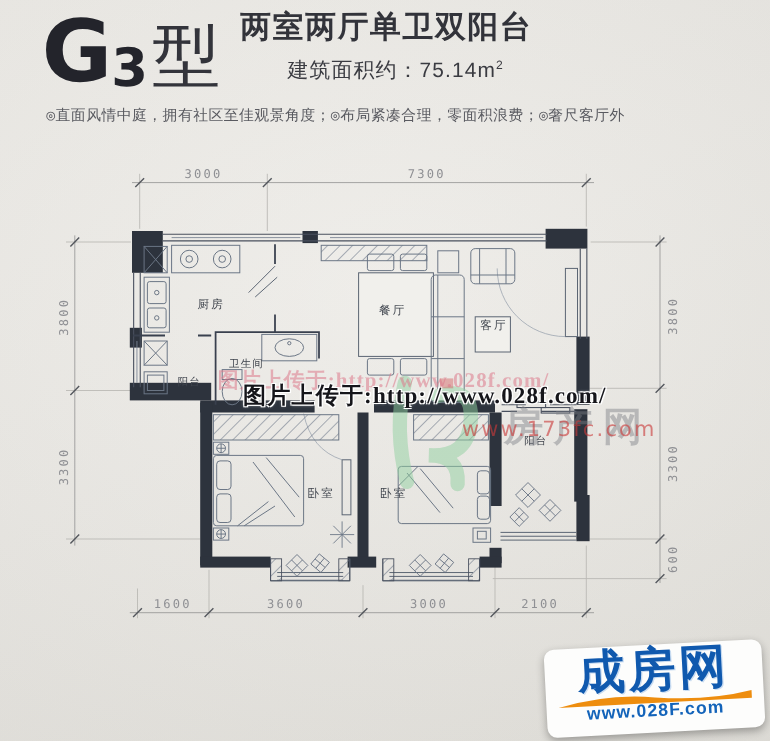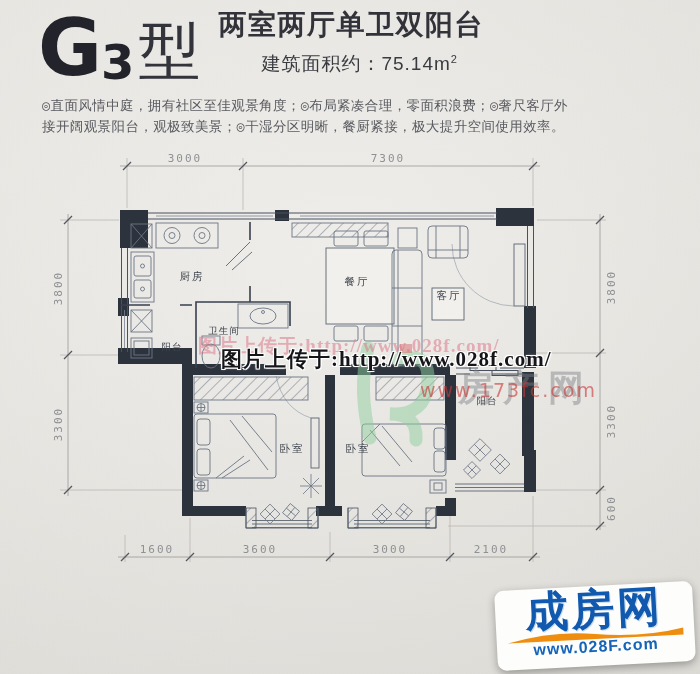--- a/index.html
+++ b/index.html
@@ -57,21 +57,21 @@
       <span class="n3">3</span>
       <span class="xing">型</span>
     </div>
     <div class="head-right">
       <div class="title">两室两厅单卫双阳台</div>
       <div class="area"><span>建筑面积约：75.14m</span><sup>2</sup></div>
     </div>
   </div>
 
   <p class="desc"><span>◎直面风情中庭，拥有社区至佳观景角度；◎布局紧凑合理，零面积浪费；◎奢尺客厅外</span><br>
-  <span>接开阔观景阳台，观极致美景；◎干湿分区明晰，餐厨紧接，极大提升空间使用效率。</span></p>
+  </p>
 
   <svg style="position:absolute;inset:0;z-index:1;" width="700" height="674" viewBox="0 0 700 674">
     <defs>
       <pattern id="hatch" width="8" height="8" patternUnits="userSpaceOnUse" patternTransform="rotate(45)">
         <line x1="0" y1="0" x2="0" y2="8" stroke="#6b7687" stroke-width="1"></line>
       </pattern>
     </defs>
 
     <g stroke="#b9b8b4" stroke-width=".8" fill="none">
 

